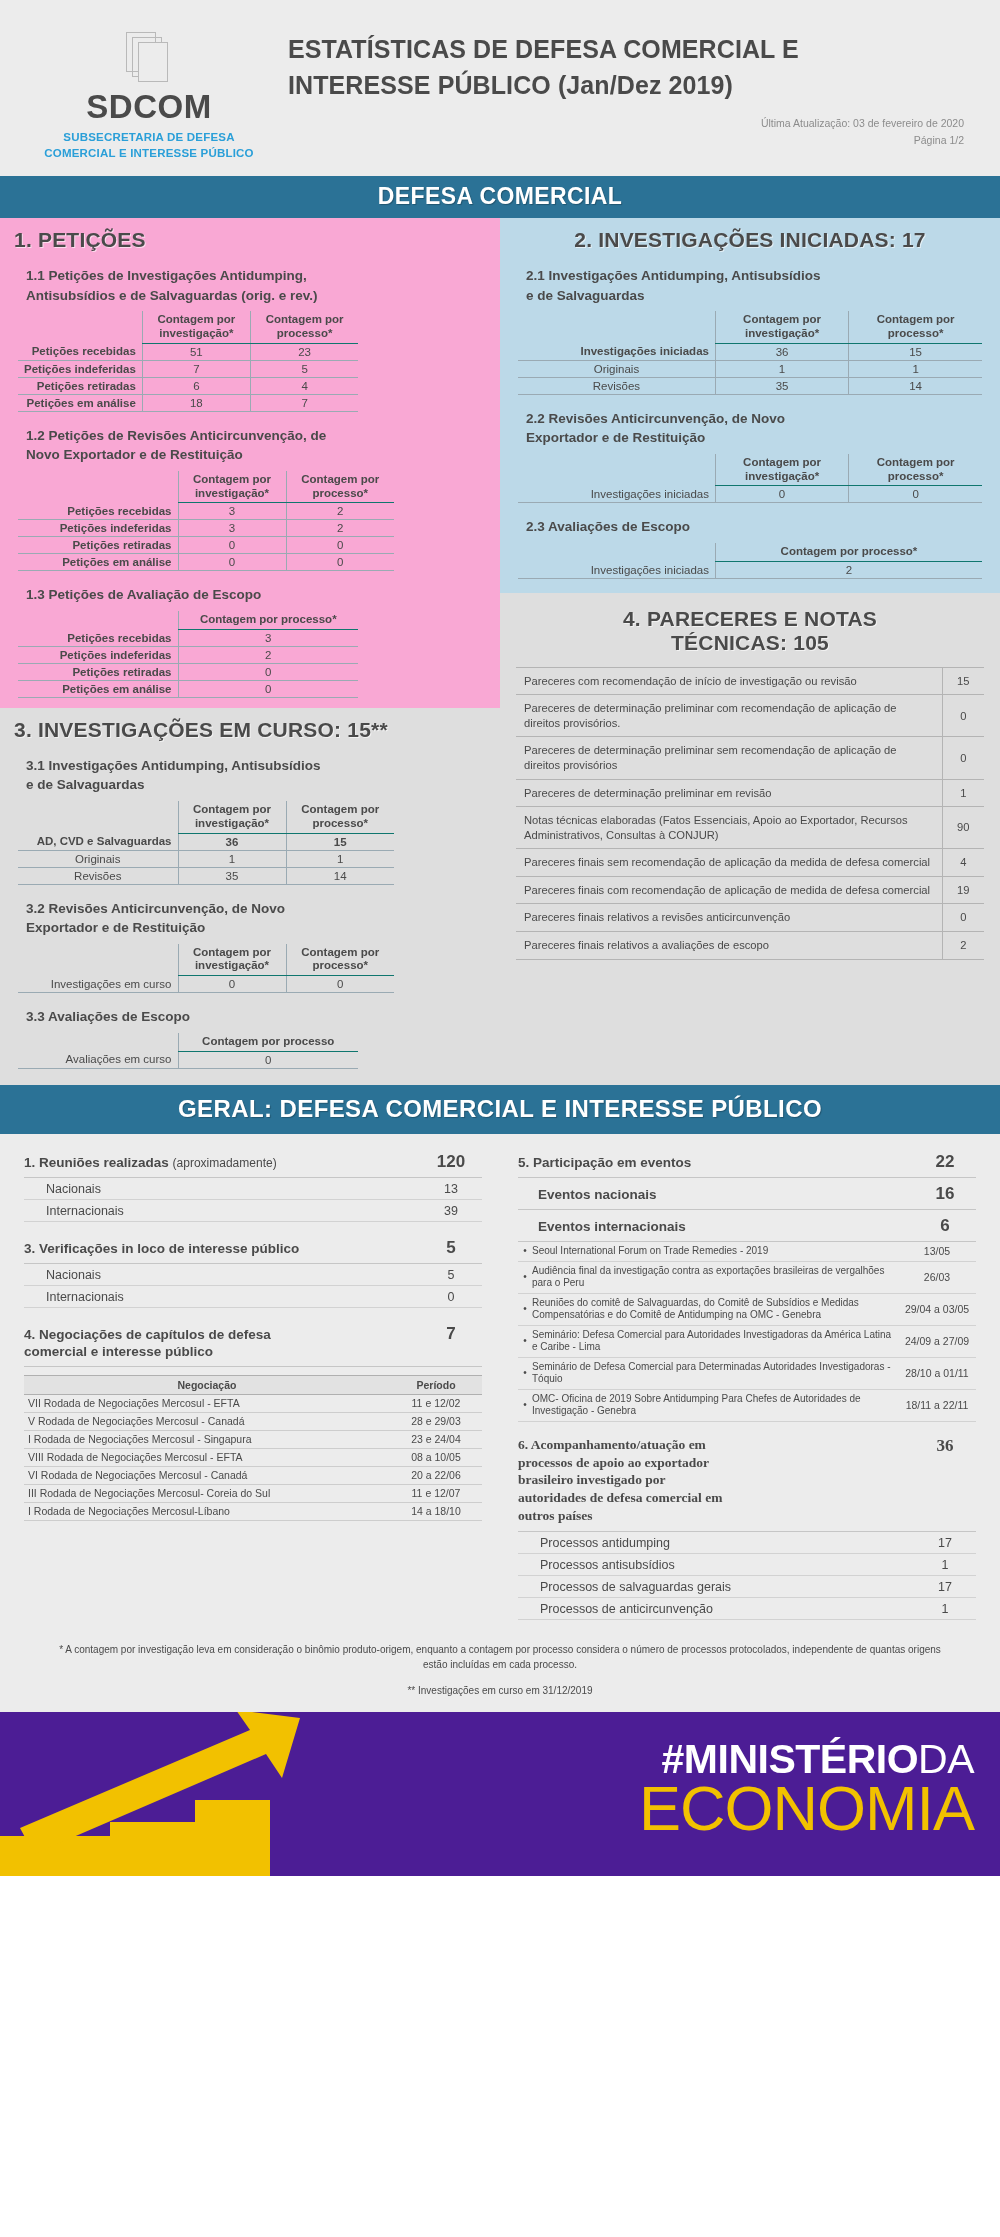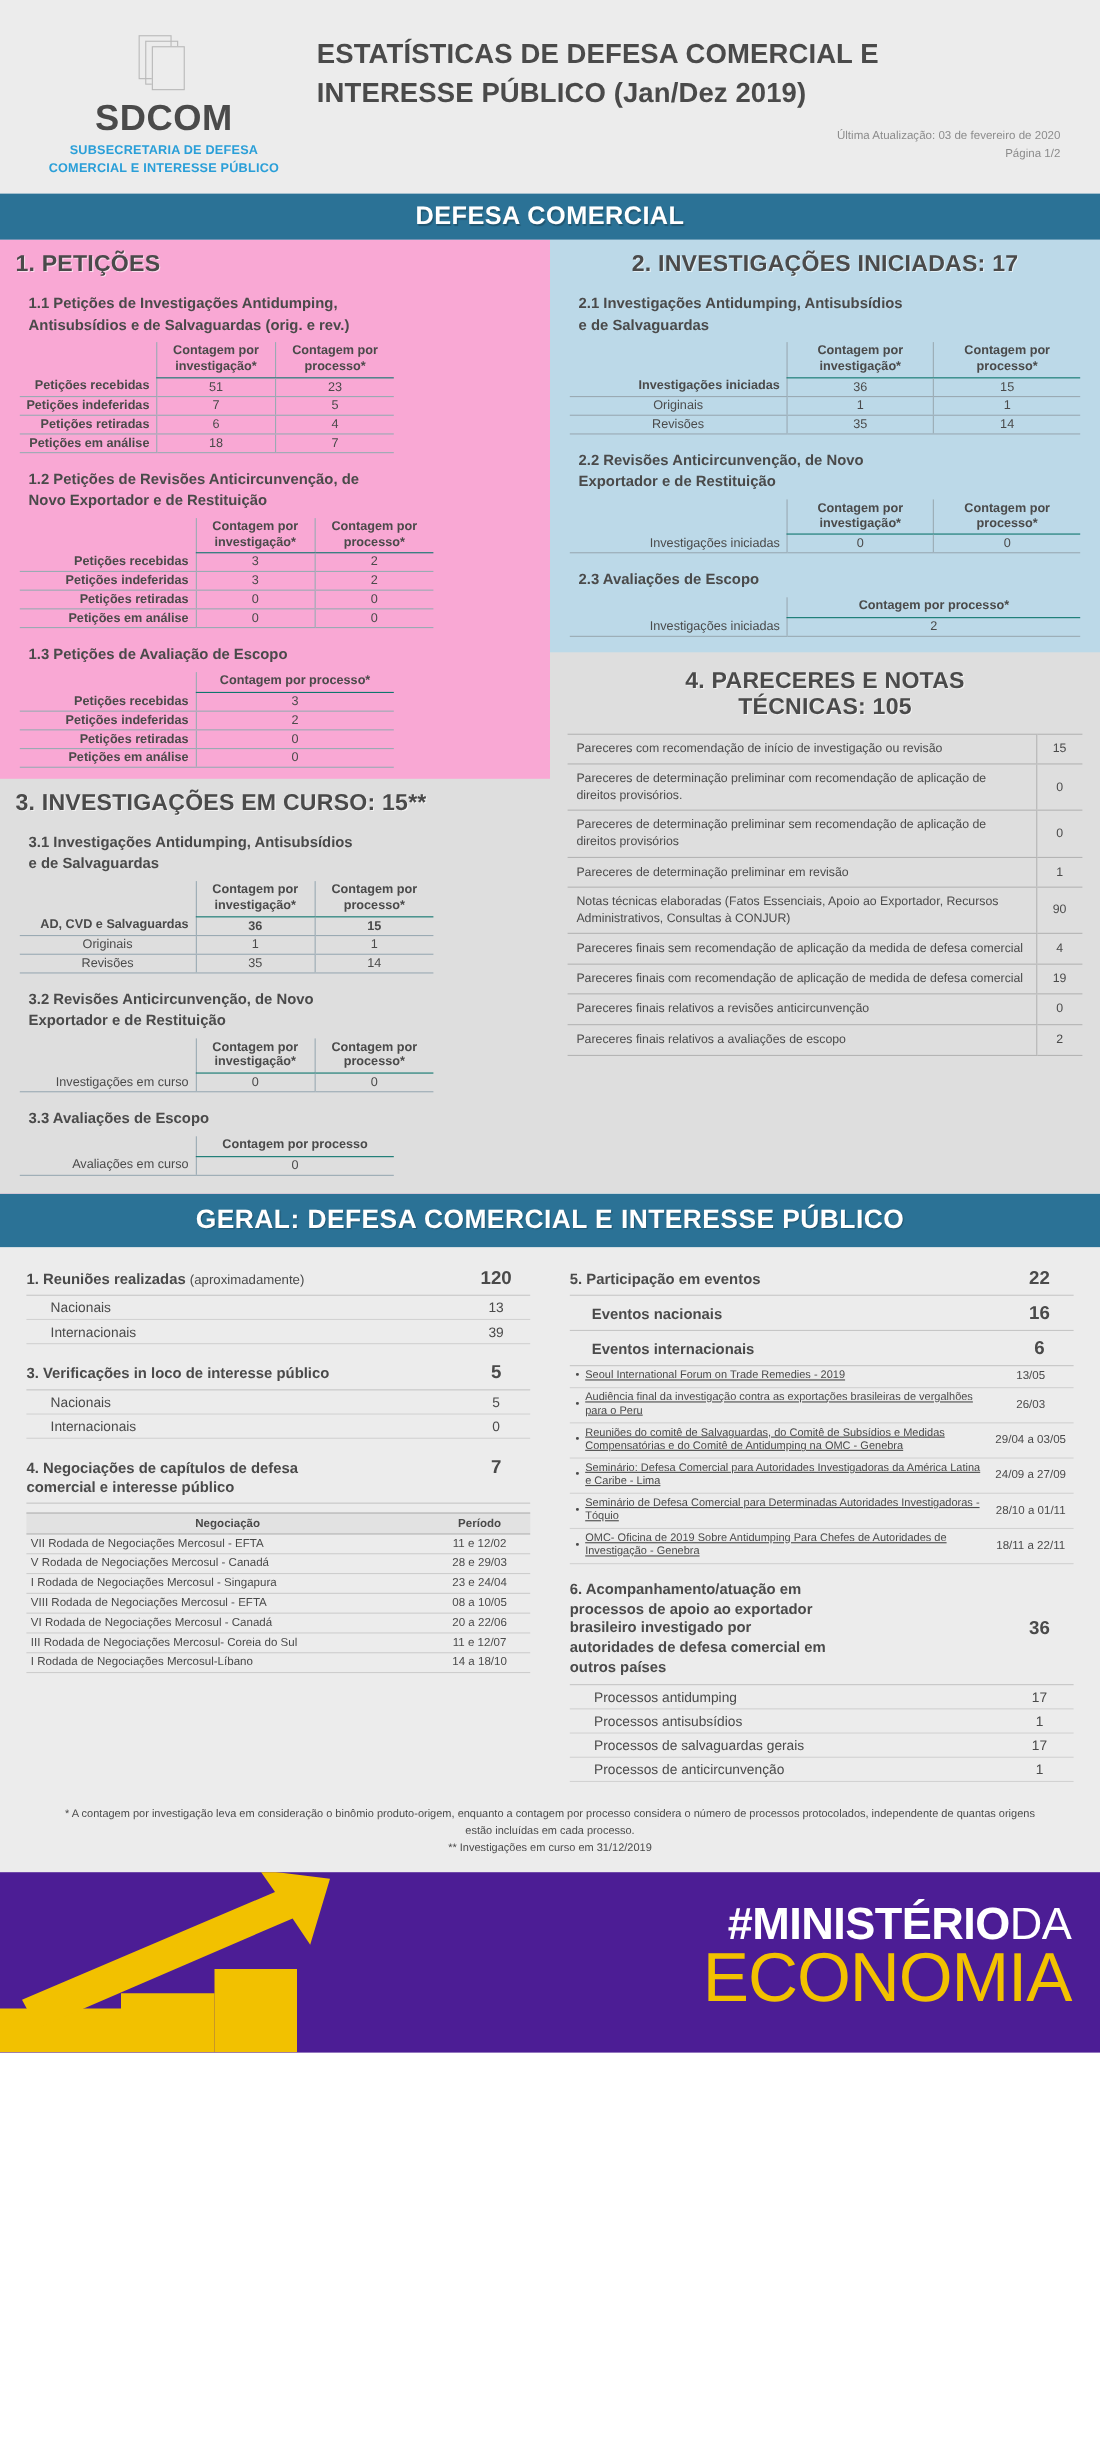--- a/index.html
+++ b/index.html
@@ -202,37 +202,37 @@
   ul.evlist li {
     display: flex; align-items: center;
     border-bottom: 1px solid #d2d2d2;
     padding: 3px 0;
     font-size: 10px;
     line-height: 1.25;
   }
   ul.evlist li .bullet {
     width: 14px; flex: 0 0 14px; text-align: center; color:#4a4a4a;
   }
-  ul.evlist li .txt { flex: 1; padding-right: 6px; text-decoration: underline; }
+  ul.evlist li .txt { flex: 1; padding-right: 6px; }
   ul.evlist li .date { width: 78px; text-align: center; font-size: 10.5px; }
 
-  .g-block6 { display:flex; align-items:center; border-bottom:1px solid #c6c6c6; padding:6px 0; }
+  .g-block6 { display:flex; border-bottom:1px solid #c6c6c6; padding:6px 0;font-family:Liberation Serif, serif; }
   .g-block6 .gl { flex:1; font-size:13.5px; font-weight:bold; line-height:1.32; }
   .g-block6 .gv { width:62px; text-align:center; font-size:17px; font-weight:bold; }
 
   
   .notes {
     background: #ececec;
     text-align: center;
     font-size: 10px;
     color: #4a4a4a;
     padding: 12px 50px 14px 50px;
     line-height: 1.55;
   }
-  .notes .n2 { }
+  .notes .n2 { margin-top: 10px; }
 
   
   .footer {
     position: relative;
     height: 164px;
     background: #4c1d95;
     overflow: hidden;
   }
   .footer .stripe-y {
     position: absolute; left: 0; bottom: 0;

